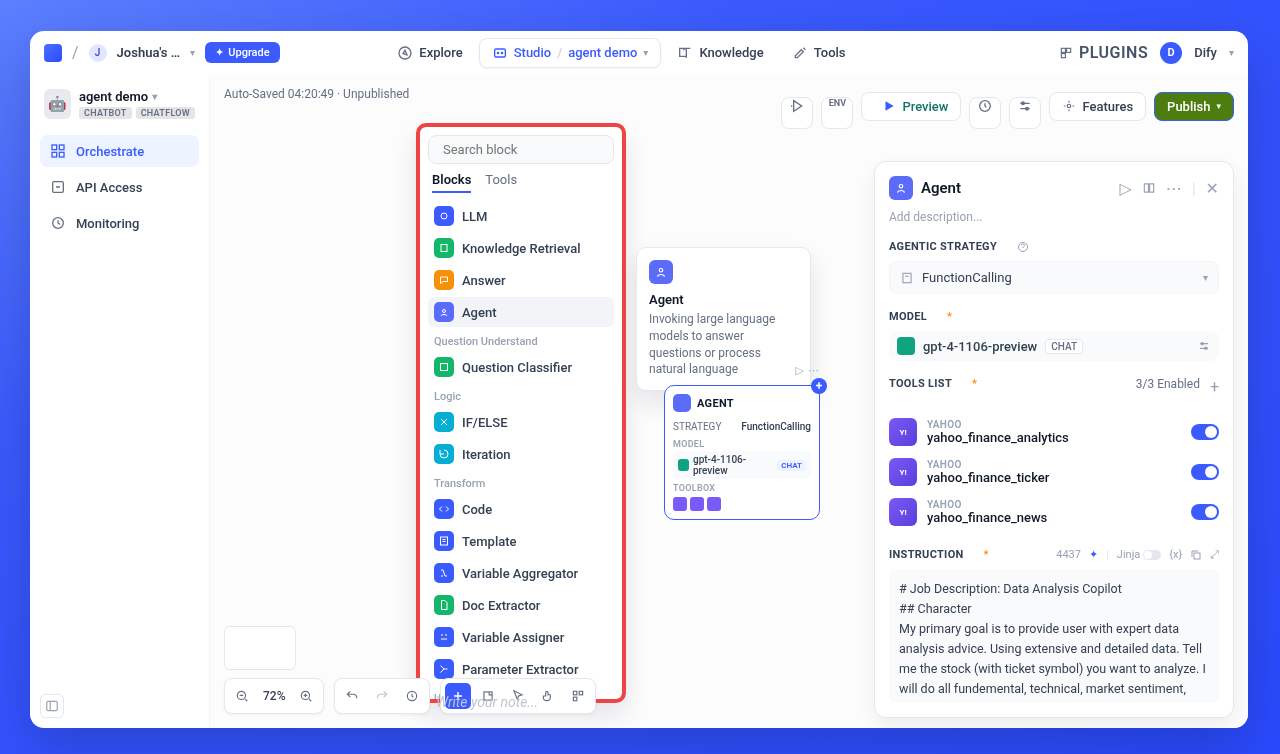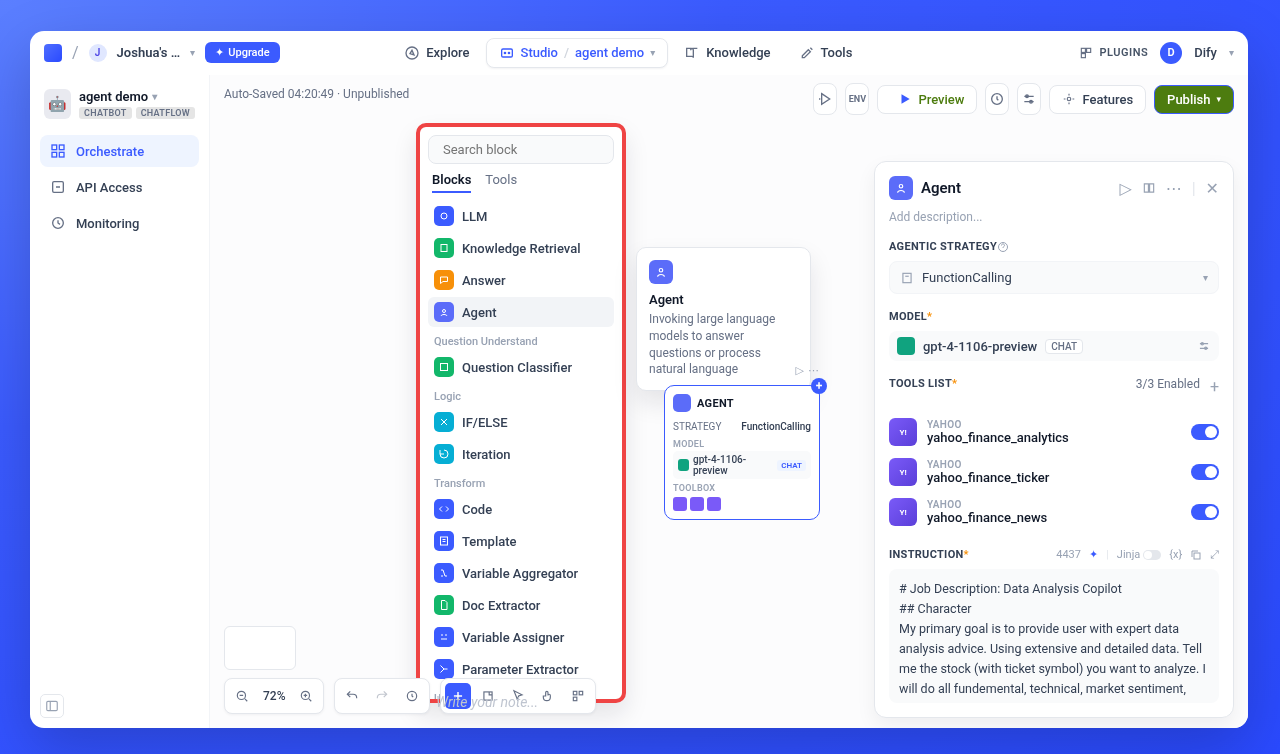--- a/index.html
+++ b/index.html
@@ -10,40 +10,40 @@
 .slash { color:#98a2b3; }
 .avatar-mini { width:18px; height:18px; border-radius:50%; background:#e0e7ff; color:#4f46e5; font-size:10px; font-weight:600; display:flex; align-items:center; justify-content:center; }
 .ws-name { font-size:13px; font-weight:600; color:#344054; }
 .chev { color:#98a2b3; font-size:10px; }
 .upgrade { background:#3b5bff; color:#fff; font-size:11px; font-weight:500; padding:4px 10px; border-radius:6px; display:flex; align-items:center; gap:4px; cursor:pointer; }
 .nav { display:flex; gap:4px; margin-left:auto; margin-right:auto; align-items:center; }
 .nav-item { display:flex; align-items:center; gap:6px; padding:6px 12px; border-radius:8px; font-size:13px; font-weight:500; color:#344054; cursor:pointer; }
 .nav-item.active { background:#fff; border:1px solid #e4e7ec; color:#3b5bff; box-shadow:0 1px 2px rgba(16,24,40,.05); }
 .nav-crumb { color:#3b5bff; font-size:13px; font-weight:500; }
 .right-top { display:flex; align-items:center; gap:12px; margin-left:auto; }
-.plugins { font-size:11px; font-weight:600; letter-spacing:.5px; color:#475467; display:flex; align-items:center; gap:6px; cursor:pointer; }
+.plugins { font-size:16px; font-weight:600; letter-spacing:.5px; color:#475467; display:flex; align-items:center; gap:6px; cursor:pointer; }
 .user-badge { width:22px; height:22px; border-radius:50%; background:#3b5bff; color:#fff; font-size:11px; font-weight:600; display:flex; align-items:center; justify-content:center; }
 .user-name { font-size:13px; color:#344054; font-weight:500; }
 .body { flex:1; display:flex; overflow:hidden; }
 .sidebar { width:180px; border-right:1px solid #f2f4f7; padding:10px; display:flex; flex-direction:column; gap:4px; }
 .app-card { display:flex; gap:8px; align-items:flex-start; padding:4px; margin-bottom:8px; }
 .app-icon { width:30px; height:30px; border-radius:6px; background:#e9eaf0; display:flex; align-items:center; justify-content:center; font-size:15px; }
 .app-title { font-size:13px; font-weight:600; color:#101828; display:flex; align-items:center; gap:4px; }
 .badges { display:flex; gap:4px; margin-top:3px; }
 .badge { font-size:9px; font-weight:600; color:#667085; background:#e5e5e5; padding:1px 5px; border-radius:3px; letter-spacing:.3px; }
 .side-item { display:flex; align-items:center; gap:10px; padding:8px 10px; border-radius:8px; font-size:13px; font-weight:500; color:#344054; cursor:pointer; }
 .side-item.active { background:#eef4ff; color:#3b5bff; }
 .side-icon { width:16px; height:16px; flex-shrink:0; }
 .canvas { flex:1; background:#fcfcfd; position:relative; overflow:hidden; }
 .canvas-top { position:absolute; top:12px; left:14px; font-size:12px; color:#667085; }
 .canvas-actions { position:absolute; top:8px; right:14px; display:flex; gap:8px; align-items:center; }
 .btn { display:flex; align-items:center; gap:6px; padding:6px 12px; border-radius:8px; font-size:13px; font-weight:500; cursor:pointer; border:1px solid #e4e7ec; background:#fff; color:#344054; }
-.btn.prev { color:#4d7c0f;padding-left:20px; }
+.btn.prev { color:#0f766e;padding-left:20px; }
 .btn.pub { background:#4d7c0f; color:#fff; border-color:#3b5bff; }
-.icon-btn { width:24px; height:32px; border:1px solid #e4e7ec; background:#fff; border-radius:8px; display:flex; align-items:center; justify-content:center; cursor:pointer; color:#667085; }
+.icon-btn { width:32px; height:32px; border:1px solid #e4e7ec; background:#fff; border-radius:8px; display:flex; align-items:flex-start; justify-content:center; cursor:pointer; color:#667085;margin-top:14px; }
 .block-panel { position:absolute; top:48px; left:206px; width:210px; background:#fff; border:4px solid #ef4444; border-radius:10px; box-shadow:0 12px 24px rgba(16,24,40,.1); padding:8px; max-height:580px; overflow:hidden; }
 .search { display:flex; align-items:center; gap:6px; padding:6px 8px; background:#f9fafb; border:1px solid #e4e7ec; border-radius:8px; margin-bottom:8px; }
 .search input { border:none; background:none; outline:none; font-size:13px; flex:1; }
 .tabs { display:flex; gap:14px; padding:0 4px; margin-bottom:8px; font-size:13px; }
 .tab { color:#667085; cursor:pointer; padding-bottom:4px; }
 .tab.active { color:#101828; font-weight:600; border-bottom:2px solid #3b5bff; }
 .block-list { display:flex; flex-direction:column; gap:2px; }
 .block-item { display:flex; align-items:center; gap:8px; padding:5px 6px; border-radius:6px; font-size:13px; font-weight:500; color:#344054; cursor:pointer; }
 .block-item:hover,.block-item.hover { background:#f2f4f7; }
 .block-icon { width:20px; height:20px; border-radius:5px; display:flex; align-items:center; justify-content:center; flex-shrink:0; }
@@ -69,21 +69,21 @@
 .node-tool { width:14px; height:14px; background:#7a5af8; border-radius:3px; }
 .node-ctl { position:absolute; top:-22px; right:0; display:flex; gap:4px; }
 .node-ctl span { font-size:11px; color:#98a2b3; cursor:pointer; }
 .panel { position:absolute; top:86px; right:14px; width:360px; bottom:10px; background:#fff; border:1px solid #e4e7ec; border-radius:12px; box-shadow:0 8px 20px rgba(16,24,40,.06); padding:14px; overflow:hidden; display:flex; flex-direction:column; }
 .panel-head { display:flex; align-items:center; gap:8px; margin-bottom:10px; }
 .panel-icon { width:24px; height:24px; border-radius:6px; background:#5b6cf9; display:flex; align-items:center; justify-content:center; }
 .panel-title { font-size:15px; font-weight:600; color:#101828; flex:1; }
 .panel-acts { display:flex; gap:10px; color:#98a2b3; align-items:center; }
 .panel-acts span{cursor:pointer;}
 .panel-desc { font-size:12px; color:#98a2b3; margin-bottom:16px; }
-.sect-title { font-size:11px; font-weight:700; letter-spacing:.3px; color:#344054; margin-bottom:8px; display:flex; align-items:center; gap:0; }
+.sect-title { font-size:11px; font-weight:700; letter-spacing:.3px; color:#344054; margin-bottom:8px; display:flex; align-items:center; gap:20px; }
 .req { color:#f79009; }
 .select-box { display:flex; align-items:center; gap:8px; padding:8px 10px; background:#f9fafb; border:1px solid #f2f4f7; border-radius:8px; font-size:13px; color:#344054; margin-bottom:16px; cursor:pointer; }
 .select-box .chev { margin-left:auto; }
 .model-box { display:flex; align-items:center; gap:8px; padding:6px 8px; background:#f9fafb; border-radius:8px; margin-bottom:16px; }
 .model-logo { width:18px; height:18px; border-radius:4px; background:#10a37f; }
 .model-name { font-size:13px; color:#344054; font-weight:500; }
 .chip2 { font-size:10px; background:#fff; border:1px solid #e4e7ec; color:#667085; padding:1px 5px; border-radius:4px; font-weight:500; }
 .sliders { margin-left:auto; color:#98a2b3; cursor:pointer; }
 .tools-head { display:flex; align-items:flex-start; margin-bottom:16px; }
 .tools-count { margin-left:auto; font-size:12px; color:#667085; }

